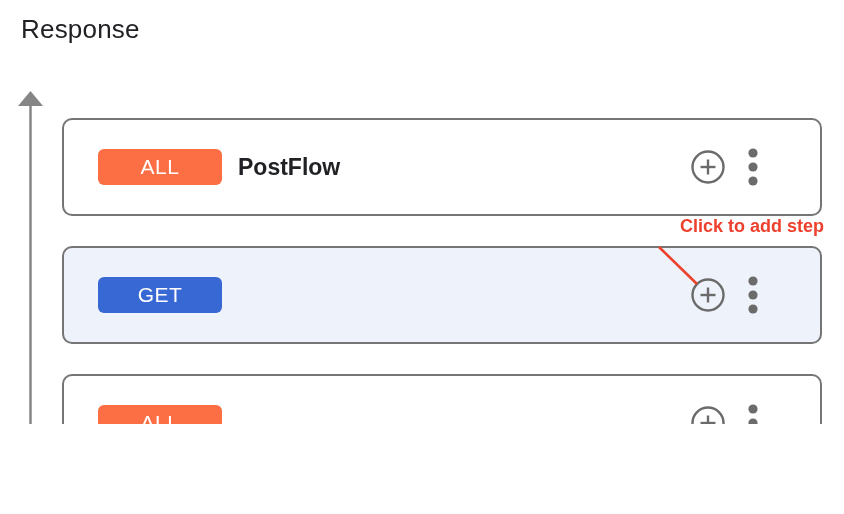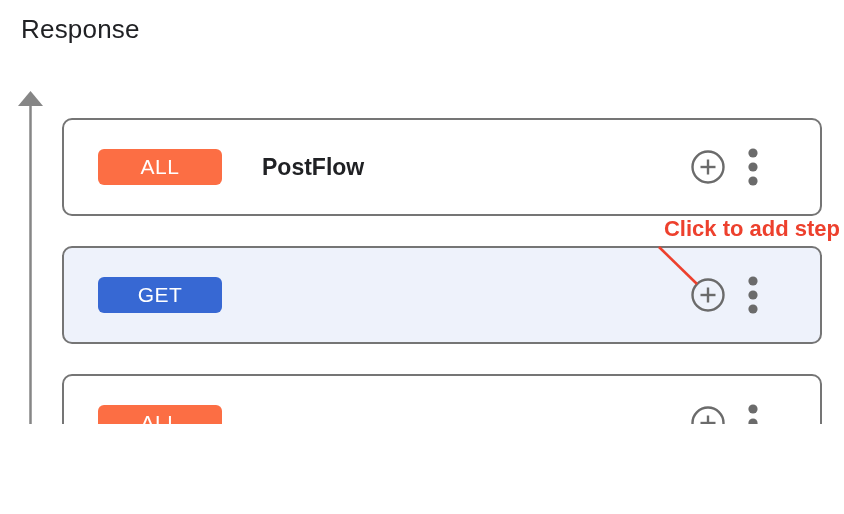--- a/index.html
+++ b/index.html
@@ -65,43 +65,43 @@
     font-weight: 500;
     display: flex;
     align-items: center;
     justify-content: center;
     letter-spacing: 0.5px;
     flex: none;
   }
   .badge-all { background: var(--badge-all, #FC6E44); }
   .badge-get { background: var(--badge-get, #3768D3); }
   .card-name {
-    margin-left: 40px;
+    margin-left: 16px;
     font-size: 23px;
     font-weight: 700;
     color: var(--text-dark, #202124);
     white-space: nowrap;
   }
   .spacer { flex: 1; }
   .icon-btn {
     background: none;
     border: none;
     padding: 0;
     margin: 0;
     cursor: pointer;
     display: flex;
     align-items: center;
     justify-content: center;
   }
   .icon-btn + .icon-btn { margin-left: 20px; }
   .annotation-label {
     position: absolute;
     top: 216px;
-    right: 4px;
-    font-size: 22px;
+    right: 20px;
+    font-size: 18px;
     font-weight: 700;
     color: var(--annotation-red, #ED402D);
     white-space: nowrap;
   }
   .overlay-svg {
     position: absolute;
     left: 0;
     top: 0;
     pointer-events: none;
   }

